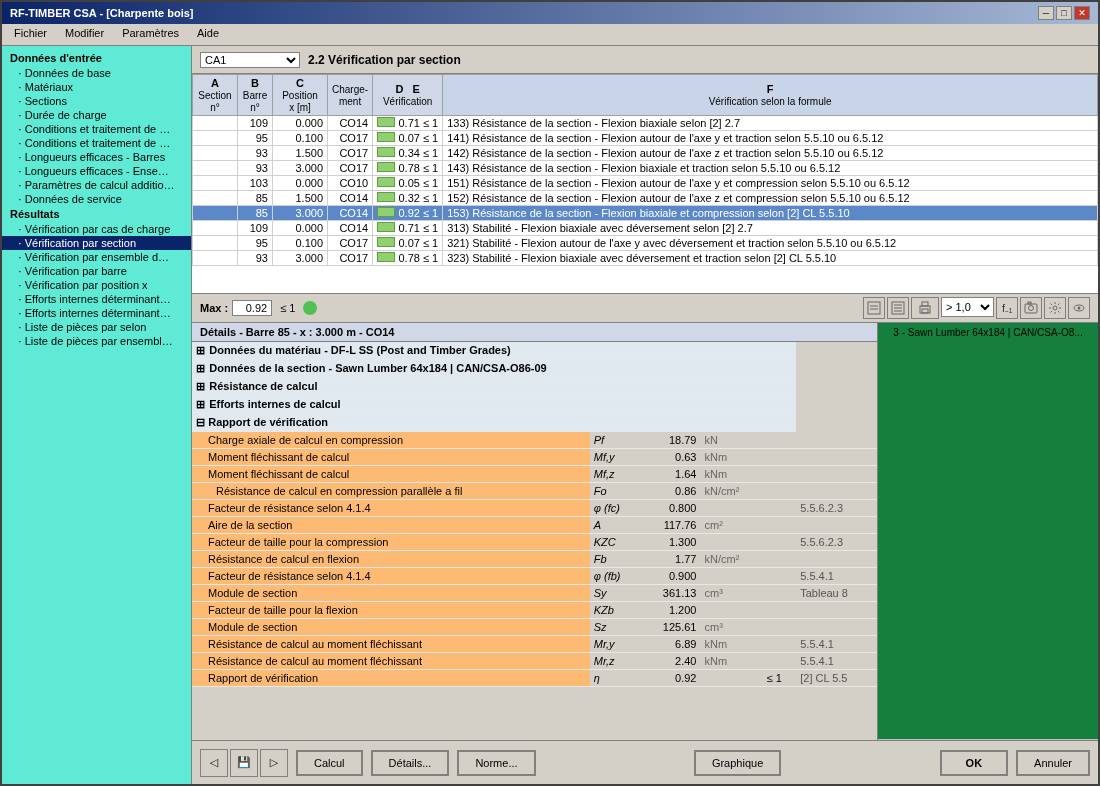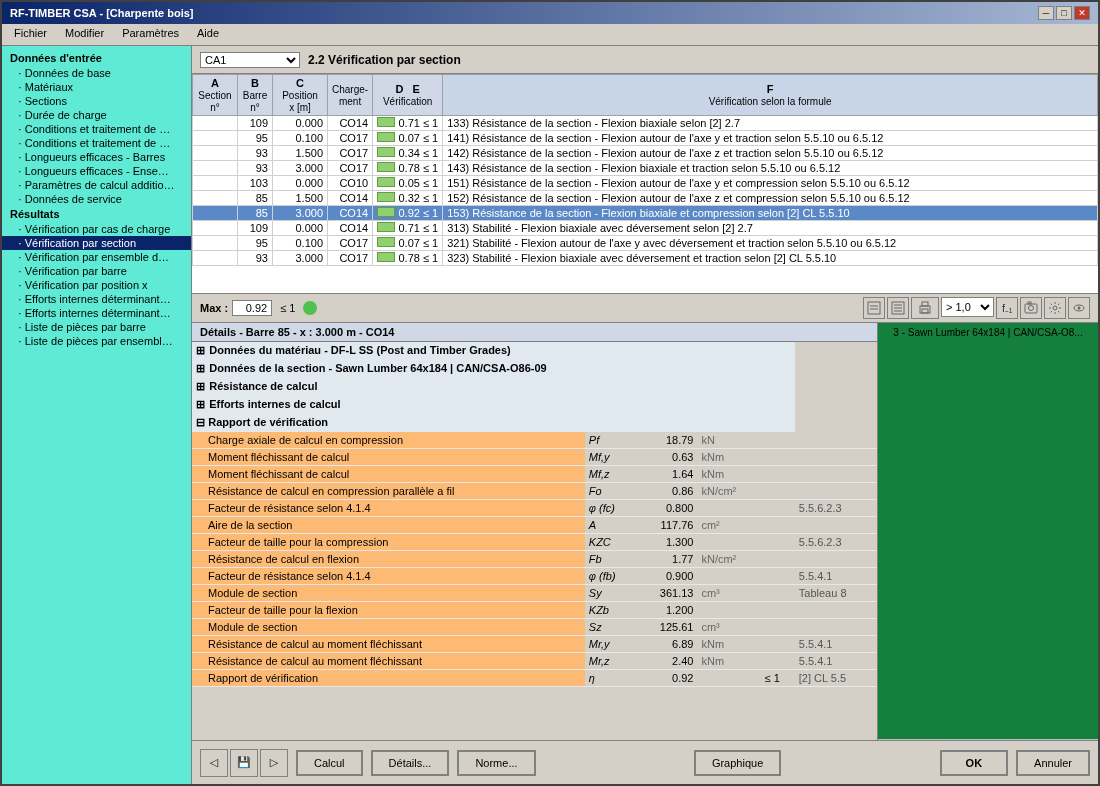--- a/index.html
+++ b/index.html
@@ -133,21 +133,21 @@
       <div class="sidebar-item">· Données de service</div>
 
       <div class="sidebar-section">Résultats</div>
       <div class="sidebar-item">· Vérification par cas de charge</div>
       <div class="sidebar-item active">· Vérification par section</div>
       <div class="sidebar-item">· Vérification par ensemble de ba...</div>
       <div class="sidebar-item">· Vérification par barre</div>
       <div class="sidebar-item">· Vérification par position x</div>
       <div class="sidebar-item">· Efforts internes déterminants p...</div>
       <div class="sidebar-item">· Efforts internes déterminants p...</div>
-      <div class="sidebar-item">· Liste de pièces par barre</div>
+      <div class="sidebar-item">· Liste de pièces par selon</div>
       <div class="sidebar-item">· Liste de pièces par ensemble de...</div>
     </div>
 
     <div class="content-area">
 
       <div class="top-bar">
         <select class="ca1-select">
           <option>CA1</option>
           <option>CA2</option>
         </select>
@@ -351,21 +351,21 @@
     </tr>
                 <tr>
       <td class="label-cell" style="padding-left:16px;">Moment fléchissant de calcul</td>
       <td style="font-style:italic;white-space:nowrap;">Mf,z</td>
       <td class="value-cell">1.64</td>
       <td class="unit-cell">kNm</td>
       <td></td>
       <td style="color:#555;"></td>
     </tr>
                 <tr>
-      <td class="label-cell" style="padding-left:16px;">Résistance de calcul en compression parallèle a fil</td>
+      <td class="label-cell" style="padding-left:24px;">Résistance de calcul en compression parallèle a fil</td>
       <td style="font-style:italic;white-space:nowrap;">Fo</td>
       <td class="value-cell">0.86</td>
       <td class="unit-cell">kN/cm²</td>
       <td></td>
       <td style="color:#555;"></td>
     </tr>
                 <tr>
       <td class="label-cell" style="padding-left:16px;">Facteur de résistance selon 4.1.4</td>
       <td style="font-style:italic;white-space:nowrap;">φ (fc)</td>
       <td class="value-cell">0.800</td>

